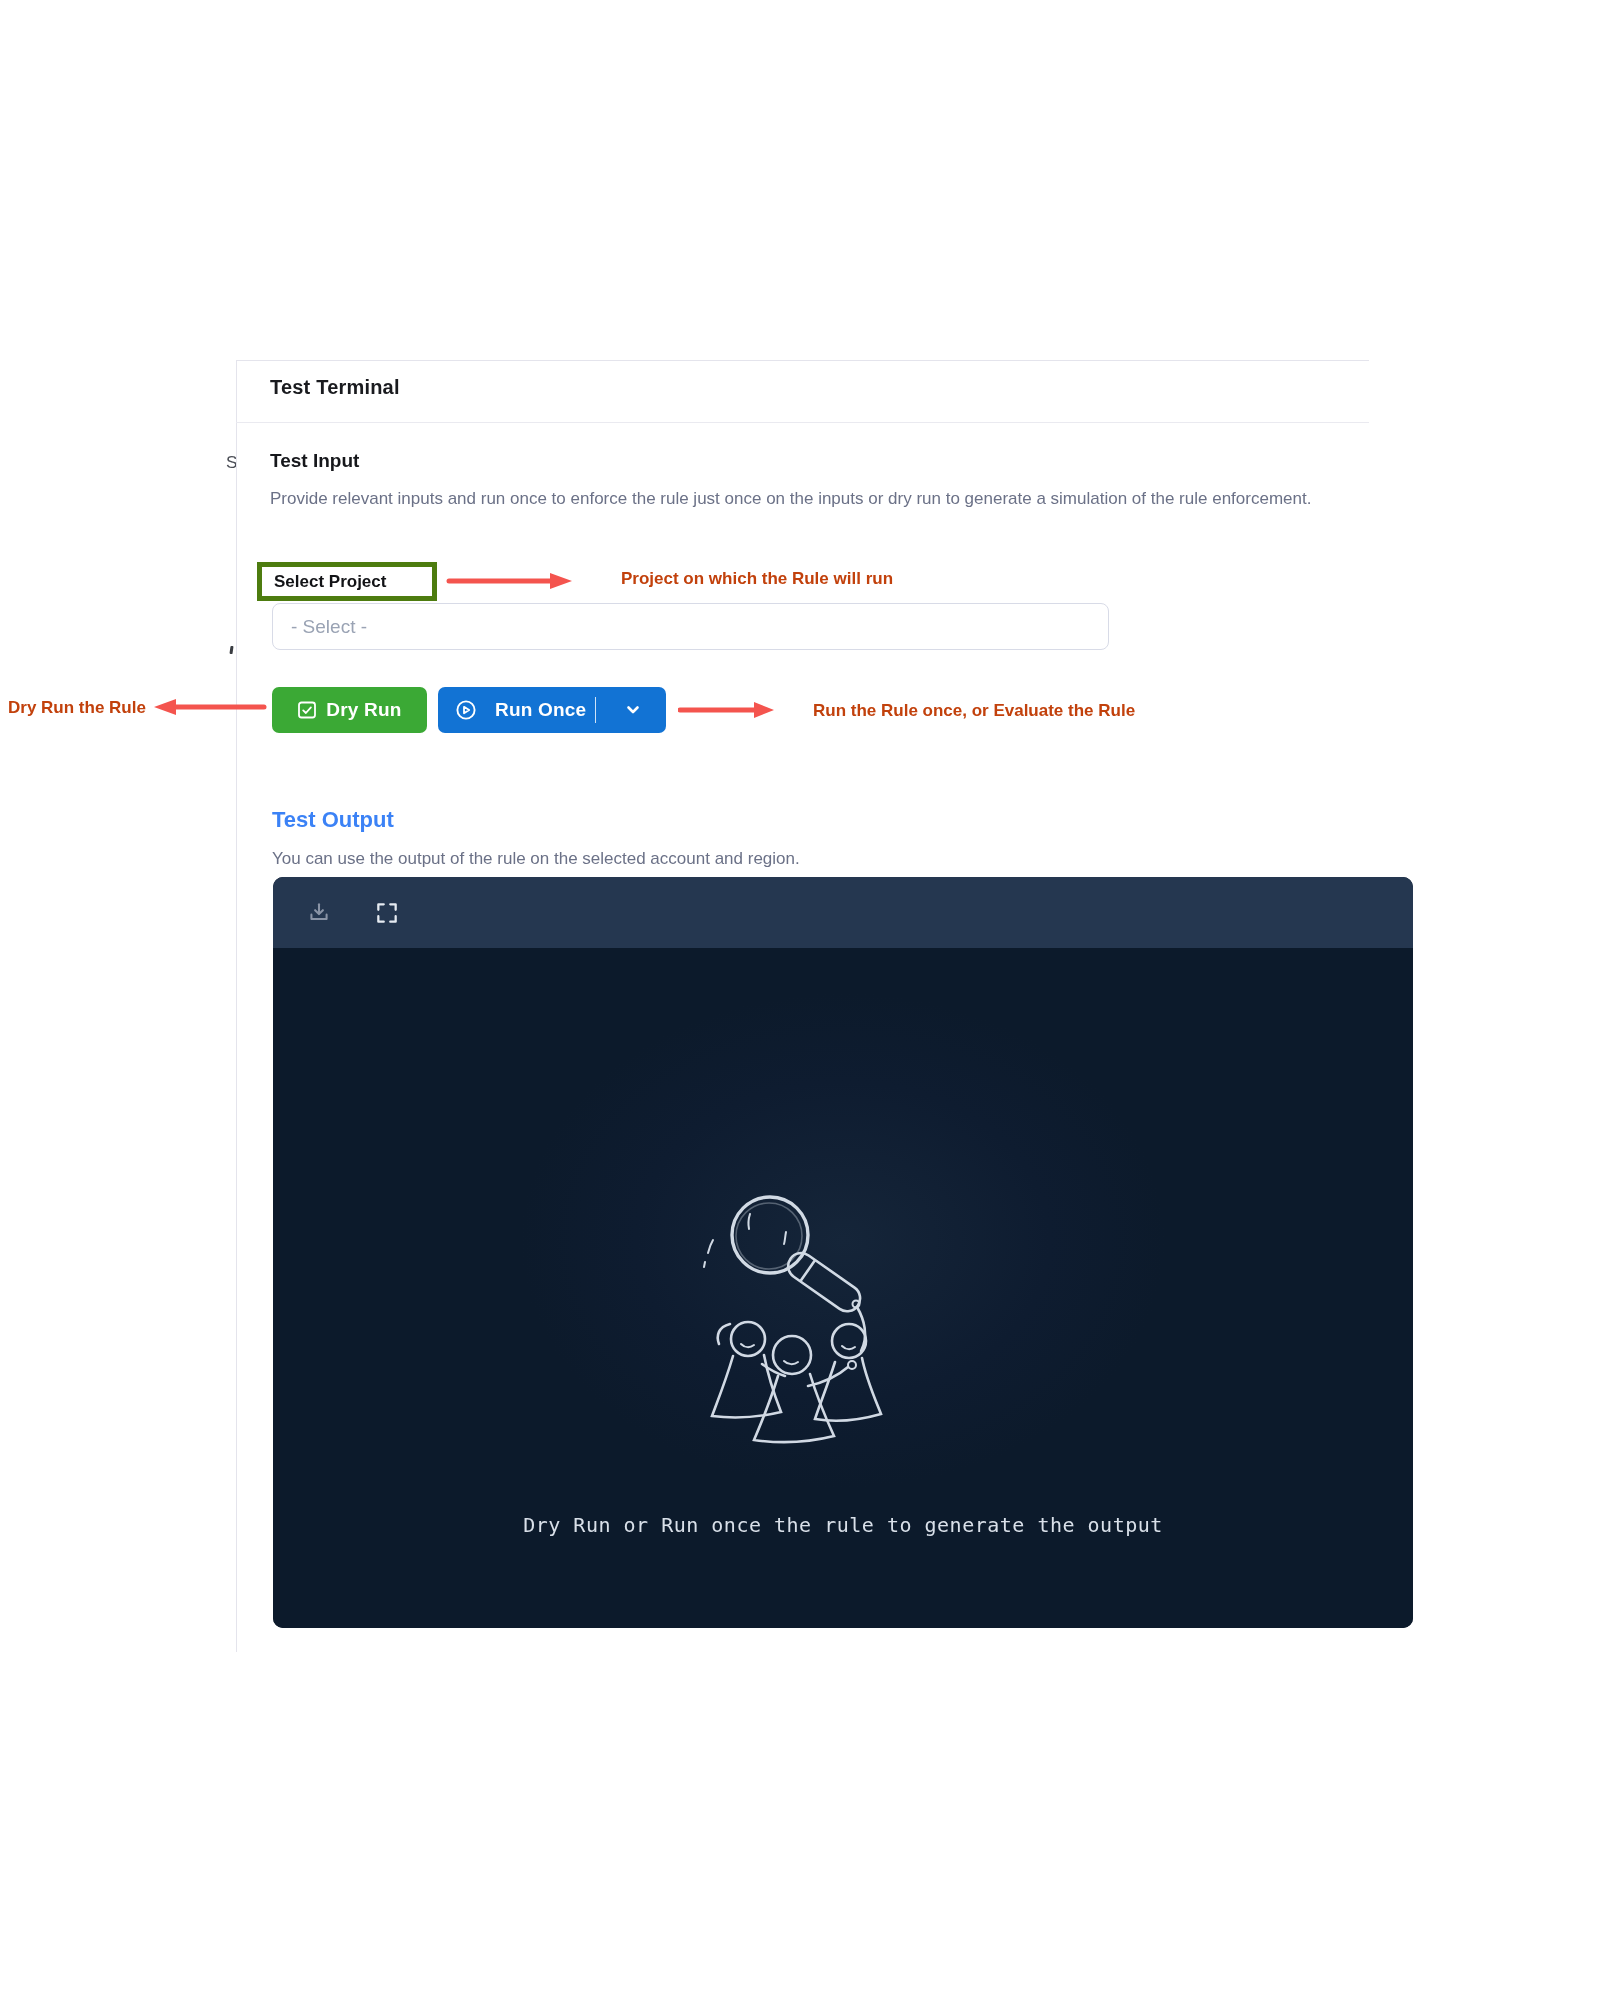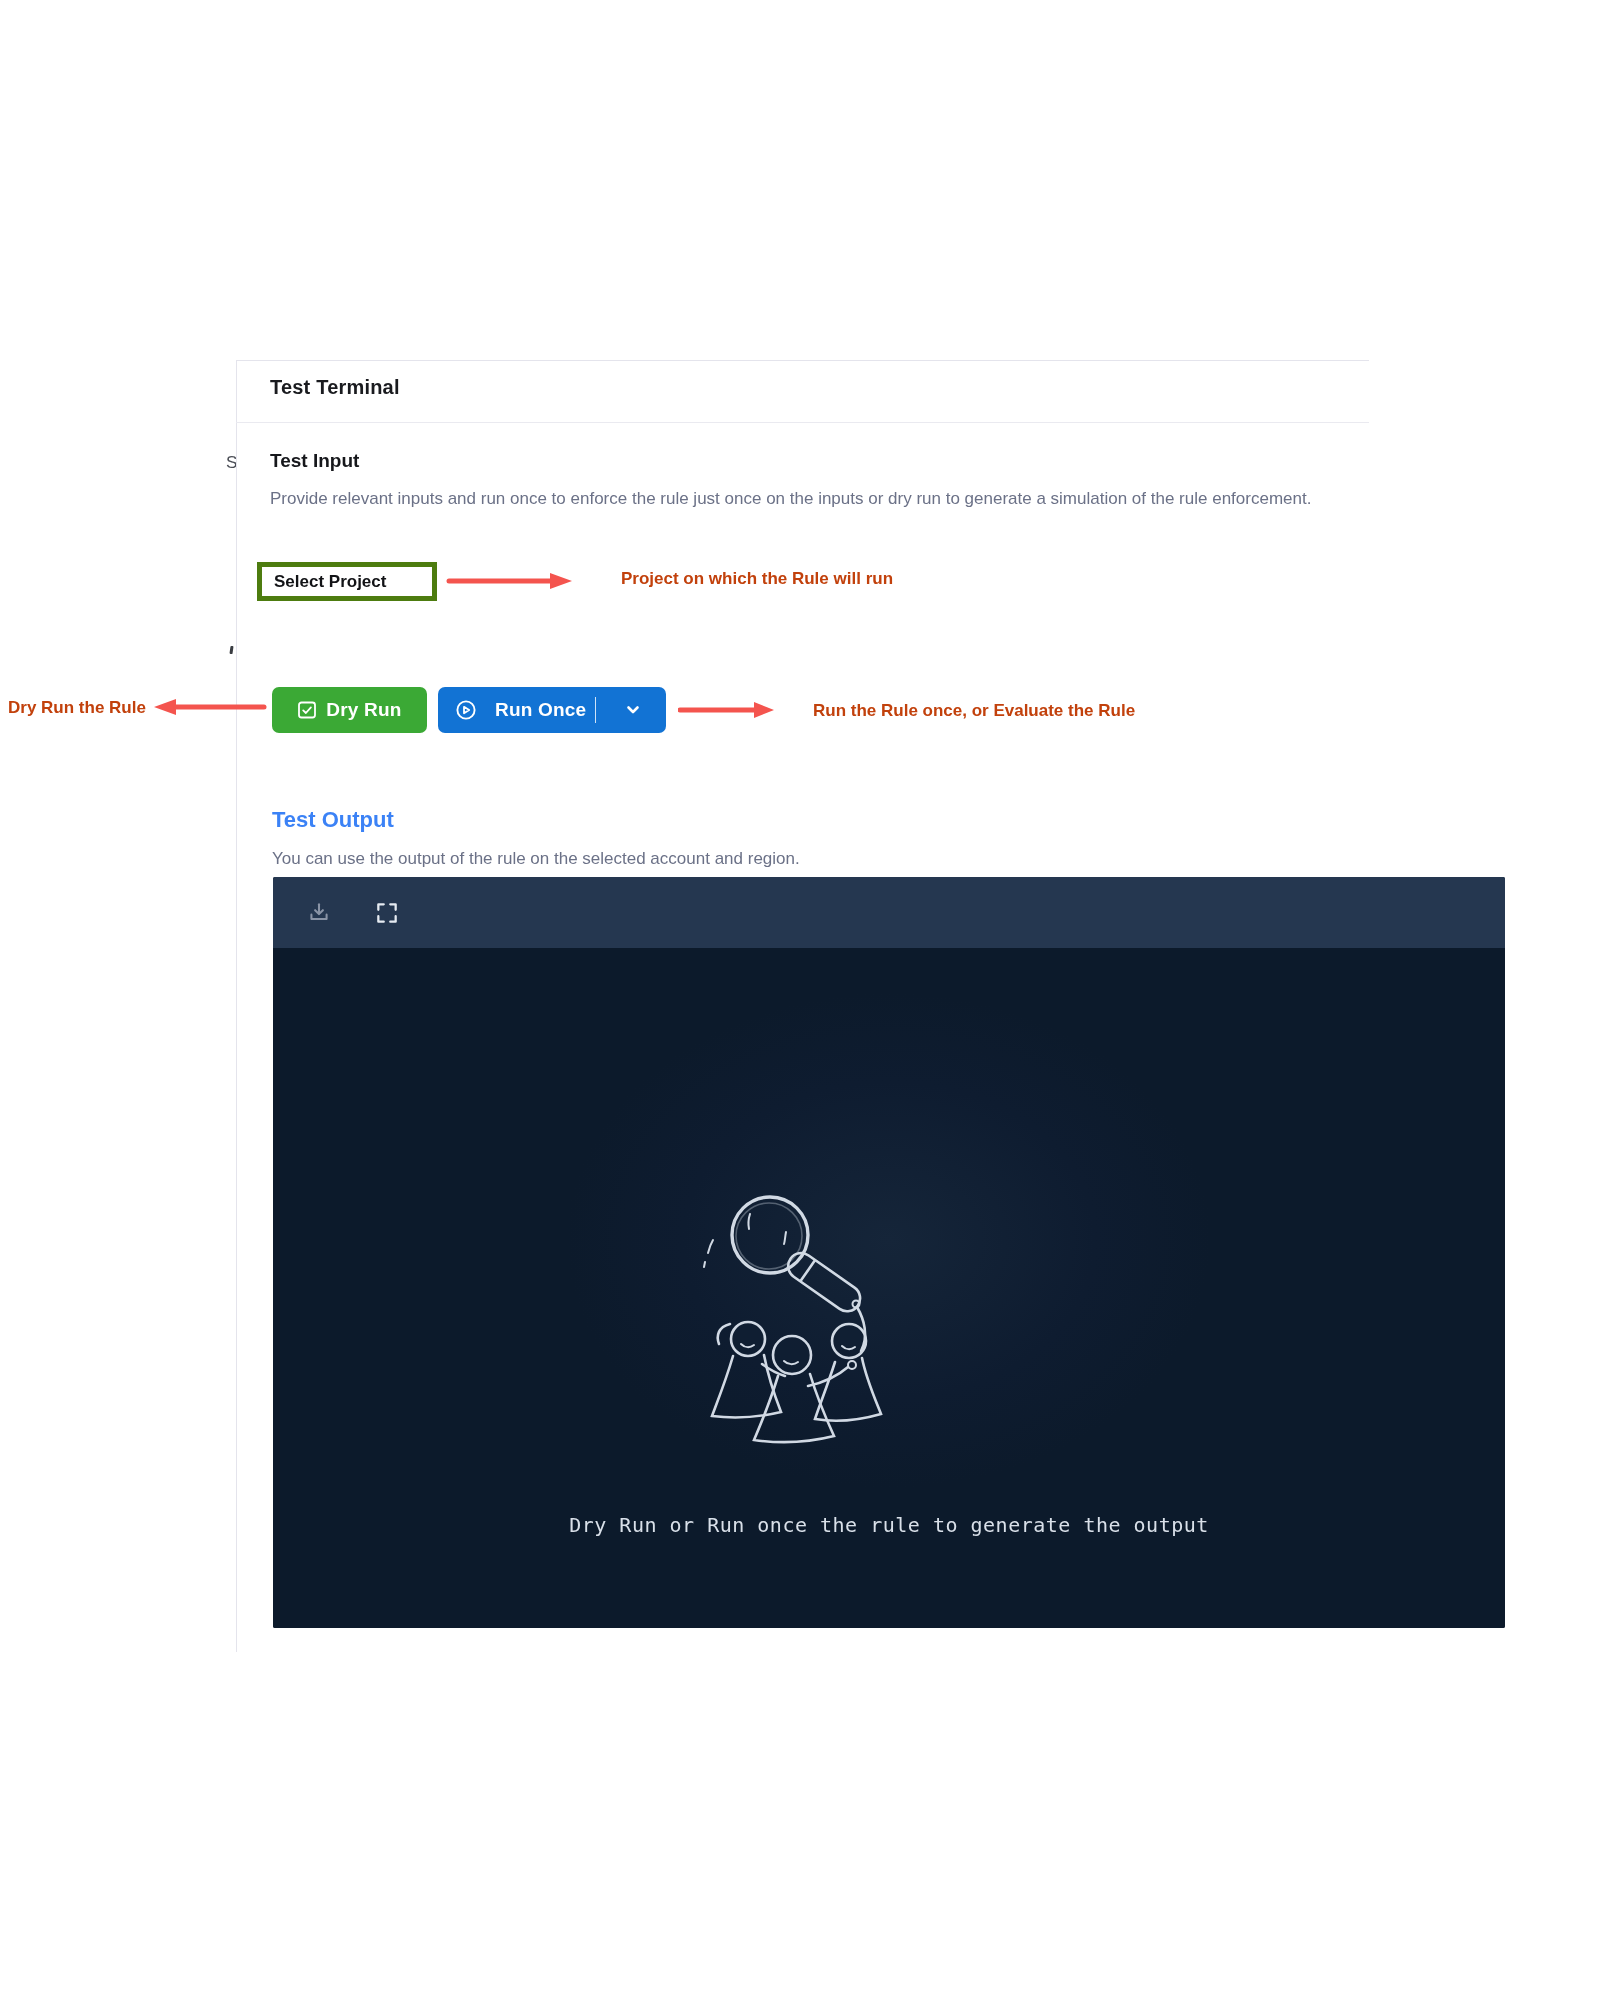--- a/index.html
+++ b/index.html
@@ -33,21 +33,21 @@
   .select-box { position:absolute; left:272px; top:603px; width:837px; height:47px; background:#fff; border:1px solid #D8DBE7; border-radius:8px; display:flex; align-items:center; padding-left:18px; cursor:pointer; }
   .select-box .ph { font-size:19px; color:#9AA3B4; }
 
   .btn { position:absolute; top:687px; height:46px; border:none; border-radius:7px; display:flex; align-items:center; cursor:pointer; color:#fff; font-family:"Liberation Sans",sans-serif; }
   .btn-dry { left:272px; width:155px; background:#3BA935; justify-content:center; gap:9px; }
   .btn-run { left:438px; width:228px; background:#1273D4; padding-left:17px; gap:18px; }
   .btn .lbl { font-size:19px; font-weight:700; letter-spacing:.2px; }
   .btn-sep { position:absolute; left:157px; top:10px; width:1px; height:26px; background:rgba(255,255,255,.8); }
   .chev { position:absolute; left:186px; top:14px; }
 
-  .terminal { position:absolute; left:273px; top:877px; width:1232px; height:751px; border-radius:2px; overflow:hidden; background:#0C1A2B; }
+  .terminal { position:absolute; left:273px; top:877px; width:1140px; height:751px; border-radius:10px; overflow:hidden; background:#0C1A2B; }
   .term-head { height:71px; background:#253750; display:flex; align-items:center; padding-left:33px; gap:42px; }
   .term-body { position:relative; height:680px;
     background:radial-gradient(ellipse 430px 330px at 50% 43%, #152539 0%, #0E1C30 48%, #0C1A2B 75%); }
   .term-icon { display:flex; align-items:center; justify-content:center; cursor:pointer; }
   .illu { position:absolute; left:415px; top:240px; }
   .term-msg { position:absolute; left:0; top:565px; width:100%; text-align:center;
     font-family:"DejaVu Sans Mono", monospace; font-size:20px; color:#D9E0E9; letter-spacing:.5px; }
 </style>
 </head>
 <body>
@@ -69,20 +69,23 @@
   <div class="red-box">
     <span>Select Project</span>
   </div>
 
   <svg class="arrow-svg" style="left:446px; top:572px;" width="128" height="18" viewBox="0 0 128 18">
     <line x1="3" y1="9" x2="104" y2="9" stroke="#F4544E" stroke-width="5" stroke-linecap="round"></line>
     <polygon points="104,1 126,9 104,17" fill="#F4544E"></polygon>
   </svg>
   <div class="annot a-select">Project on which the Rule will run</div>
 
+  <div class="select-box">
+    <span class="ph">- Select -</span>
+  </div>
 
   <button class="btn btn-dry">
     <span class="term-icon">
       <svg width="20" height="20" viewBox="0 0 20 20" fill="none">
         <rect x="2" y="2.5" width="16" height="15" rx="2.5" stroke="#fff" stroke-width="1.8"></rect>
         <path d="M6.2 10.4 L8.9 13 L13.9 7.4" stroke="#fff" stroke-width="1.8" stroke-linecap="round" stroke-linejoin="round" fill="none"></path>
       </svg>
     </span>
     <span class="lbl">Dry Run</span>
   </button>

